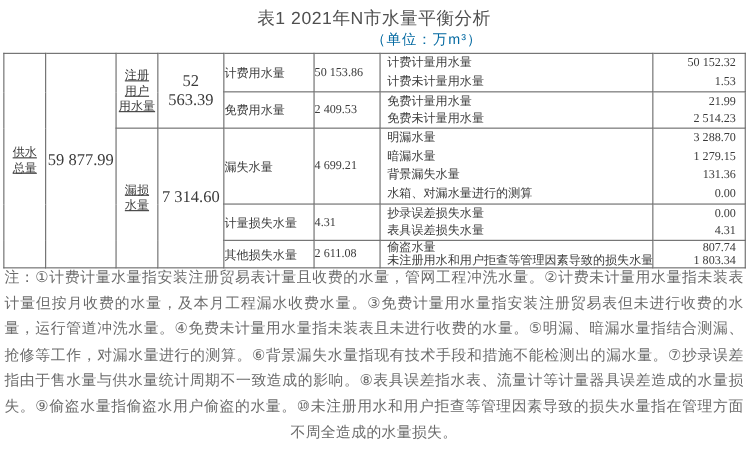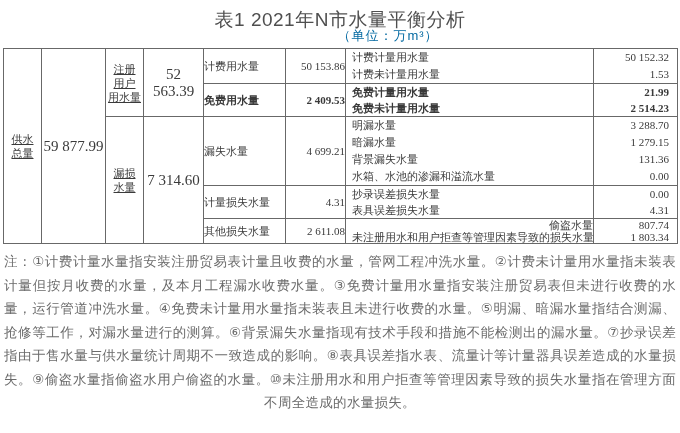--- a/index.html
+++ b/index.html
@@ -4,52 +4,52 @@
 <style>
   html,body{margin:0;padding:0;}
   body{
     width:680px;height:433px;background:#ffffff;position:relative;
     font-family:"Liberation Sans","DejaVu Sans",sans-serif;
     -webkit-font-smoothing:antialiased;
   }
   .page{position:absolute;inset:0;}
   .title{
     position:absolute;top:7px;left:0;width:680px;text-align:center;
-    font-size:19px;color:#4f4f4f;letter-spacing:0.5px;
+    font-size:16px;color:#4f4f4f;letter-spacing:0.5px;
   }
   .unit{
     position:absolute;top:27px;left:0;width:680px;text-align:center;
     font-size:13px;color:#0369a1;letter-spacing:1px;margin-left:48px;
   }
   table.wb{
     position:absolute;top:48px;left:3px;width:674px;
     border-collapse:collapse;table-layout:fixed;
     font-family:"Liberation Serif","DejaVu Serif",serif;
     color:#3a3a3a;font-size:11px;
     border:1px solid #4d4d4d;
   }
   table.wb td{border:1px solid #686868;padding:0;vertical-align:middle;}
   .c-label{text-align:center;}
   .c-label div{line-height:14px;text-decoration:underline;}
   .c-num{text-align:center;font-size:15px;}
   .c-l3label{text-align:left;padding-left:7px;}
-  .c-l3num{text-align:right;padding-right:9px;}
+  .c-l3num{text-align:left;padding-right:9px;}
   .c-leafL,.c-leafV{vertical-align:middle;}
   .leaf{display:block;overflow:hidden;white-space:nowrap;}
   .c-leafL .leaf{padding-left:6px;text-align:left;}
   .c-leafV .leaf{padding-right:8px;text-align:right;}
-  tr.grpA{height:34px;} tr.grpB{height:33px;font-weight:bold;} tr.grpC{height:69px;}
+  tr.grpA{height:34px;} tr.grpB{height:33px;} tr.grpC{height:69px;}
   tr.grpD{height:33px;} tr.grpE{height:24px;}
   tr.grpA .leaf{height:17px;line-height:17px;}
   tr.grpB .leaf{height:16px;line-height:16px;}
   tr.grpC .leaf{height:17px;line-height:17px;}
   tr.grpD .leaf{height:16px;line-height:16px;}
-  tr.grpE .leaf{height:12px;line-height:12px;text-align:right;}
+  tr.grpE .leaf{height:12px;line-height:12px;}
   .notes{
-    position:absolute;top:250px;left:4px;width:672px;
+    position:absolute;top:240px;left:4px;width:672px;
     font-size:13.5px;line-height:23.5px;color:#6b6b6b;
     text-align:justify;text-align-last:center;
     letter-spacing:0.3px;
   }
 </style>
 </head>
 <body>
 
 <div class="page">
 
@@ -111,21 +111,21 @@
         <div>漏损</div>
         <div>水量</div>
       </td>
       <td rowspan="3" class="c-num">7 314.60</td>
       <td class="c-l3label">漏失水量</td>
       <td class="c-l3num">4 699.21</td>
       <td class="c-leafL">
         <div class="leaf">明漏水量</div>
         <div class="leaf">暗漏水量</div>
         <div class="leaf">背景漏失水量</div>
-        <div class="leaf">水箱、水池的渗漏和溢流水量</div>
+        <div class="leaf">水箱、对漏水量进行的测算</div>
       </td>
       <td class="c-leafV">
         <div class="leaf">3 288.70</div>
         <div class="leaf">1 279.15</div>
         <div class="leaf">131.36</div>
         <div class="leaf">0.00</div>
       </td>
     </tr>
 
     <tr class="grpD">

